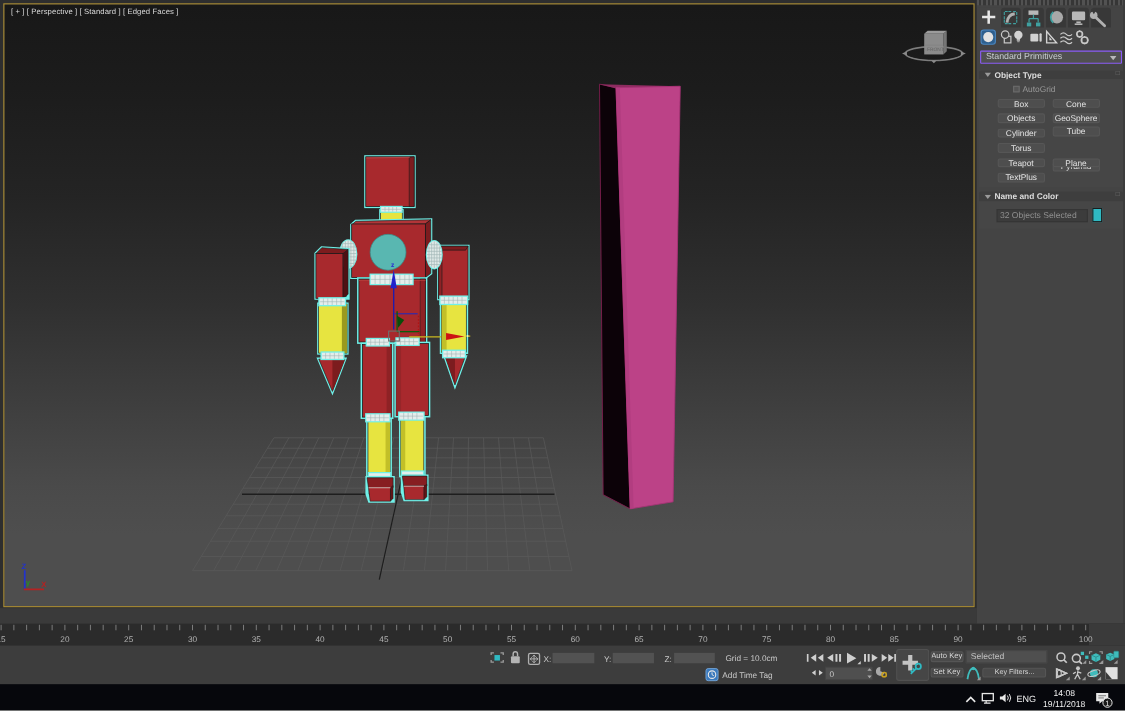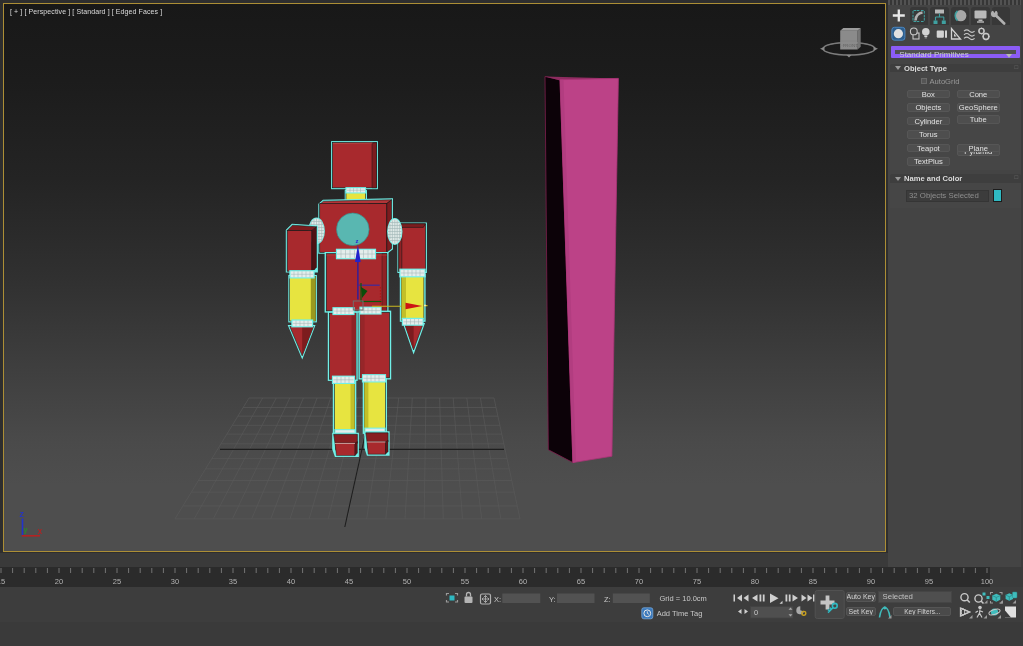--- a/index.html
+++ b/index.html
@@ -320,21 +320,21 @@
       <path d="M63.5 39 L72.5 39 L63.5 28.5 Z" fill="none" stroke="#d2d2d2" stroke-width="1.3"></path>
       <path d="M66 36.5 L68.5 36.5 L66 33.5 Z" fill="#d2d2d2"></path>
 
       <path d="M76 31.2 q2.8-2.6 5.4 0 q2.6 2.5 5.2 0 M76 34.8 q2.8-2.6 5.4 0 q2.6 2.5 5.2 0 M76 38.4 q2.8-2.6 5.4 0 q2.6 2.5 5.2 0" stroke="#c8c8c8" stroke-width="1.1" fill="none"></path>
 
       <circle cx="93.5" cy="31" r="2.6" fill="none" stroke="#c8c8c8" stroke-width="1.4"></circle>
       <circle cx="98" cy="36.5" r="2.9" fill="none" stroke="#c8c8c8" stroke-width="1.5"></circle>
       <path d="M93.5 27.6 v1.4 M93.5 33 v1.4 M90.4 31 h1.4 M95.2 31 h1.4 M98 32.8 v1.4 M98 38.8 v1.4 M94.6 36.5 h1.4 M100.2 36.5 h1.4" stroke="#c8c8c8" stroke-width="1"></path>
     </svg>
 
-    <div class="abs" style="left:3.3px;top:45.8px;width:128.6px;height:12px;background:#505050;border:4px solid #8b5cf6;border-radius:1px;color:#c9ced2;font-size:8px;line-height:10px;padding-left:4px;">Standard Primitives
+    <div class="abs" style="left:3.3px;top:45.8px;width:128.6px;height:12px;background:#505050;border:1px solid #8b5cf6;border-radius:1px;color:#c9ced2;font-size:8px;line-height:10px;padding-left:4px;">Standard Primitives
       <svg class="abs" style="right:4px;top:4px;" width="6" height="4">
           <polygon points="0,0 6,0 3,3.8" fill="#b8b8b8"></polygon>
         </svg>
     </div>
 
     <div class="abs" style="left:2px;top:63.5px;width:131px;height:8.5px;background:#3e3e3e;border-radius:2px 2px 0 0;">
       <svg class="abs" style="left:5px;top:2.5px;" width="6" height="5">
           <polygon points="0,0 6,0 3,4" fill="#9a9a9a"></polygon>
         </svg>
       <span class="abs" style="left:14px;top:0.2px;font-size:7.6px;font-weight:bold;color:#dcdcdc;">Object Type</span>
@@ -574,13 +574,29 @@
       <polygon points="997.5,31.5 1001,31.5 1001,28" fill="#9a9a9a"></polygon>
 
       <rect x="1005" y="19.5" width="11" height="11" fill="#e0e0e0"></rect>
       <polygon points="1005,30.5 1005,23.5 1011,30.5" fill="#3a3a3a"></polygon>
     </svg>
     <div class="sbtn" style="left:845.5px;top:5.3px;width:30.5px;height:9.6px;line-height:8.8px;font-size:7px;">Auto Key</div>
     <div class="sbtn" style="left:845.5px;top:19.8px;width:30.5px;height:9.6px;line-height:8.8px;font-size:7px;">Set Key</div>
     <div class="abs" style="left:877.6px;top:4.2px;width:74.8px;height:11.5px;background:#4f4f4f;border:1px solid #454545;color:#c2c2c2;font-size:7.8px;line-height:10px;padding-left:4px;">Selected</div>
     <div class="sbtn" style="left:893.2px;top:19.8px;width:58.2px;height:9.4px;line-height:8.5px;">Key Filters...</div>
   </div>
+  <div id="taskbar">
+    <svg class="abs" style="left:0;top:0;" width="1023" height="24" viewBox="0 0 1023 24">
+      <path d="M878.5 16 l4 -4 4 4" stroke="#e8e8e8" stroke-width="1.5" fill="none"></path>
+      <rect x="893" y="8.5" width="10" height="6.5" fill="none" stroke="#e8e8e8" stroke-width="1.2"></rect>
+      <path d="M896.5 15 v2 M894.5 17.2 h6" stroke="#e8e8e8" stroke-width="1.1"></path>
+      <path d="M909 11.2 h2.2 l3 -2.6 v7.8 l-3 -2.6 h-2.2 z" fill="#e8e8e8"></path>
+      <path d="M915.8 10.3 a3.5 3.5 0 0 1 0 4.4 M917.6 9 a6 6 0 0 1 0 7" stroke="#e8e8e8" stroke-width="0.9" fill="none"></path>
+      <text x="924" y="16" fill="#f0f0f0" font-size="8.2" font-family="Liberation Sans, sans-serif">ENG</text>
+      <text x="967.5" y="11" fill="#f0f0f0" font-size="7.8" text-anchor="middle" font-family="Liberation Sans, sans-serif">14:08</text>
+      <text x="967.5" y="21" fill="#f0f0f0" font-size="7.8" text-anchor="middle" font-family="Liberation Sans, sans-serif">19/11/2018</text>
+      <path d="M996.5 8 h11 v7.5 h-5.5 l-2.5 2.2 v-2.2 h-3 z" fill="#e8e8e8"></path>
+      <path d="M998.5 10.5 h7 M998.5 12.5 h5" stroke="#777" stroke-width="0.9"></path>
+      <circle cx="1006.8" cy="16.8" r="4.2" fill="#1a1a1a" stroke="#e8e8e8" stroke-width="0.9"></circle>
+      <text x="1006.8" y="19.6" fill="#e8e8e8" font-size="7" text-anchor="middle" font-family="Liberation Sans, sans-serif">1</text>
+    </svg>
+  </div>
 </div>
 
 </body></html>

